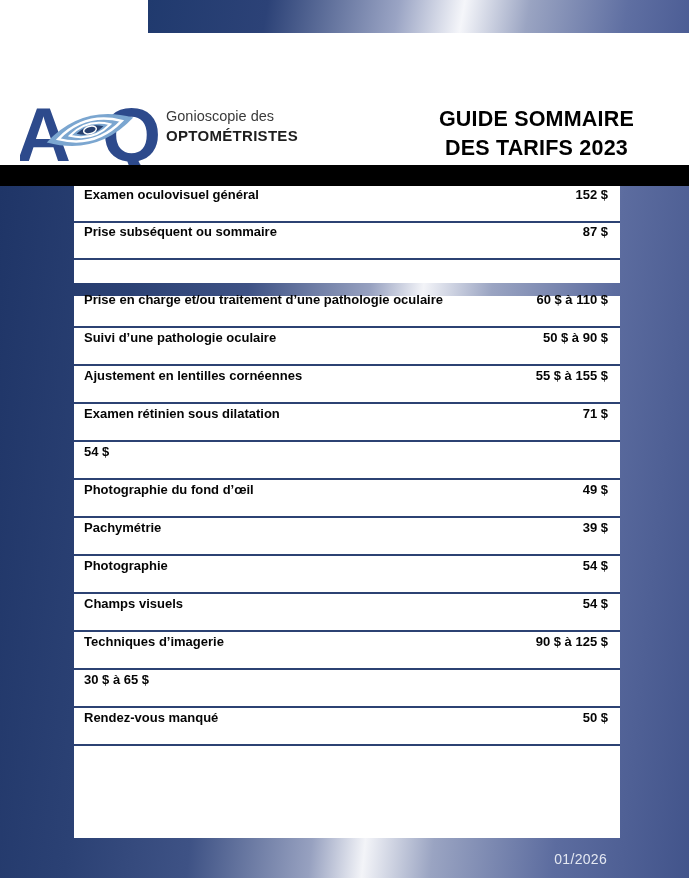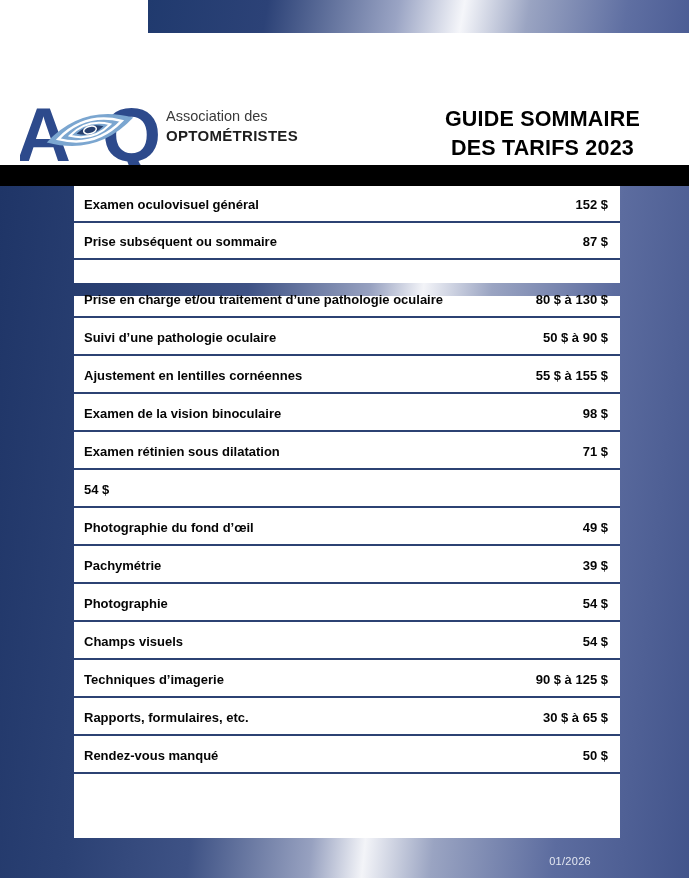--- a/index.html
+++ b/index.html
@@ -12,43 +12,43 @@
     position:absolute;left:148px;top:0;width:541px;height:33px;
     background:linear-gradient(100deg,#203a6e 0%,#2c4277 22%,#9aa4c4 46%,#f5f6fa 58%,#9aa4c2 70%,#5f6fa2 88%,#4c5d95 100%);
   }
   
   .header{position:absolute;left:0;top:33px;width:689px;height:132px;background:#ffffff;}
   .logo-wrap{position:absolute;left:20px;top:66px;width:300px;height:72px;}
   .logo-svg{position:absolute;left:0;top:0;}
   .org-text{position:absolute;left:146px;top:8px;line-height:19px;font-size:14.5px;color:#3a3a3a;white-space:nowrap;}
   .org-text .l2{font-weight:bold;font-size:15px;color:#1e1e1e;letter-spacing:.3px;}
   .title{
-    position:absolute;right:49px;top:72px;text-align:center;
+    position:absolute;right:55px;top:72px;text-align:center;
     font-weight:bold;font-size:21.5px;line-height:29px;color:#000000;letter-spacing:.2px;white-space:nowrap;
   }
   
   .blackband{position:absolute;left:0;top:165px;width:689px;height:21px;background:#000000;}
   
   .main{
     position:absolute;left:0;top:186px;width:689px;height:692px;
     background:linear-gradient(96deg,#1f3567 0%,#2b4174 18%,#3e5285 34%,#97a1c0 50%,#f3f4f8 57%,#9aa4c2 66%,#5c6c9f 82%,#42548b 100%);
   }
   .panel{position:absolute;left:74px;width:546px;background:#ffffff;}
   .panel1{top:0;height:97px;}
   .panel2{top:110px;height:542px;}
   .row{
     box-sizing:border-box;display:flex;justify-content:space-between;align-items:flex-end;
-    height:38px;padding:0 12px 9px 10px;border-bottom:2px solid #2c4273;
+    height:38px;padding:0 12px 19px 10px;border-bottom:2px solid #2c4273;
   }
   .panel1 .row{height:37px;}
-  .panel2 .row:first-child{height:22px;}
+  .panel2 .row:first-child{height:32px;}
   .row .lbl,.row .price{font-weight:bold;font-size:13px;color:#050505;white-space:nowrap;}
   .edition{
-    position:absolute;right:98px;bottom:11px;
-    font-size:11px;color:#e4e8f2;letter-spacing:.3px;
+    position:absolute;right:82px;bottom:11px;
+    font-size:14px;color:#e4e8f2;letter-spacing:.3px;
   }
 </style>
 </head>
 <body>
 
 <div class="page">
 
   <div class="topbar"></div>
 
   <div class="header">
@@ -58,21 +58,21 @@
         <text x="82" y="62" font-family="Liberation Sans, sans-serif" font-weight="bold" font-size="76" fill="#2d4a8c">Q</text>
         <g transform="rotate(-16 70 31)">
           <path d="M 25 31 Q 70 4 115 31 Q 70 58 25 31 Z" fill="#7ba6d0"></path>
           <path d="M 37 31 Q 70 12 103 31 Q 70 50 37 31 Z" fill="none" stroke="#ffffff" stroke-width="2.5"></path>
           <path d="M 49 31 Q 70 19 91 31 Q 70 43 49 31 Z" fill="none" stroke="#ffffff" stroke-width="2"></path>
           <path d="M 56 31 Q 70 23 84 31 Q 70 39 56 31 Z" fill="#27406f"></path>
           <ellipse cx="70" cy="31" rx="6.5" ry="3.6" fill="none" stroke="#ffffff" stroke-width="1.5"></ellipse>
         </g>
       </svg>
       <div class="org-text">
-        <div class="l1">Association des</div>
+        <div class="l1">Gonioscopie des</div>
         <div class="l2">OPTOMÉTRISTES</div>
       </div>
     </div>
     <div class="title">
       <div>GUIDE SOMMAIRE</div>
       <div>DES TARIFS 2023</div>
     </div>
   </div>
 
   <div class="blackband"></div>
@@ -86,33 +86,29 @@
       </div>
       <div class="row">
         <span class="lbl">Prise subséquent ou sommaire</span>
         <span class="price">87 $</span>
       </div>
     </div>
 
     <div class="panel panel2">
       <div class="row">
         <span class="lbl">Prise en charge et/ou traitement d’une pathologie oculaire</span>
-        <span class="price">80 $ à 130 $</span>
+        <span class="price">60 $ à 110 $</span>
       </div>
       <div class="row">
         <span class="lbl">Suivi d’une pathologie oculaire</span>
         <span class="price">50 $ à 90 $</span>
       </div>
       <div class="row">
         <span class="lbl">Ajustement en lentilles cornéennes</span>
         <span class="price">55 $ à 155 $</span>
-      </div>
-      <div class="row">
-        <span class="lbl">Examen de la vision binoculaire</span>
-        <span class="price">98 $</span>
       </div>
       <div class="row">
         <span class="lbl">Examen rétinien sous dilatation</span>
         <span class="price">71 $</span>
       </div>
       <div class="row">
         <span class="price">54 $</span>
       </div>
       <div class="row">
         <span class="lbl">Photographie du fond d’œil</span>
@@ -128,21 +124,20 @@
       </div>
       <div class="row">
         <span class="lbl">Champs visuels</span>
         <span class="price">54 $</span>
       </div>
       <div class="row">
         <span class="lbl">Techniques d’imagerie</span>
         <span class="price">90 $ à 125 $</span>
       </div>
       <div class="row">
-        <span class="lbl">Rapports, formulaires, etc.</span>
         <span class="price">30 $ à 65 $</span>
       </div>
       <div class="row">
         <span class="lbl">Rendez-vous manqué</span>
         <span class="price">50 $</span>
       </div>
     </div>
 
     <div class="edition">01/2026</div>
   </div>

